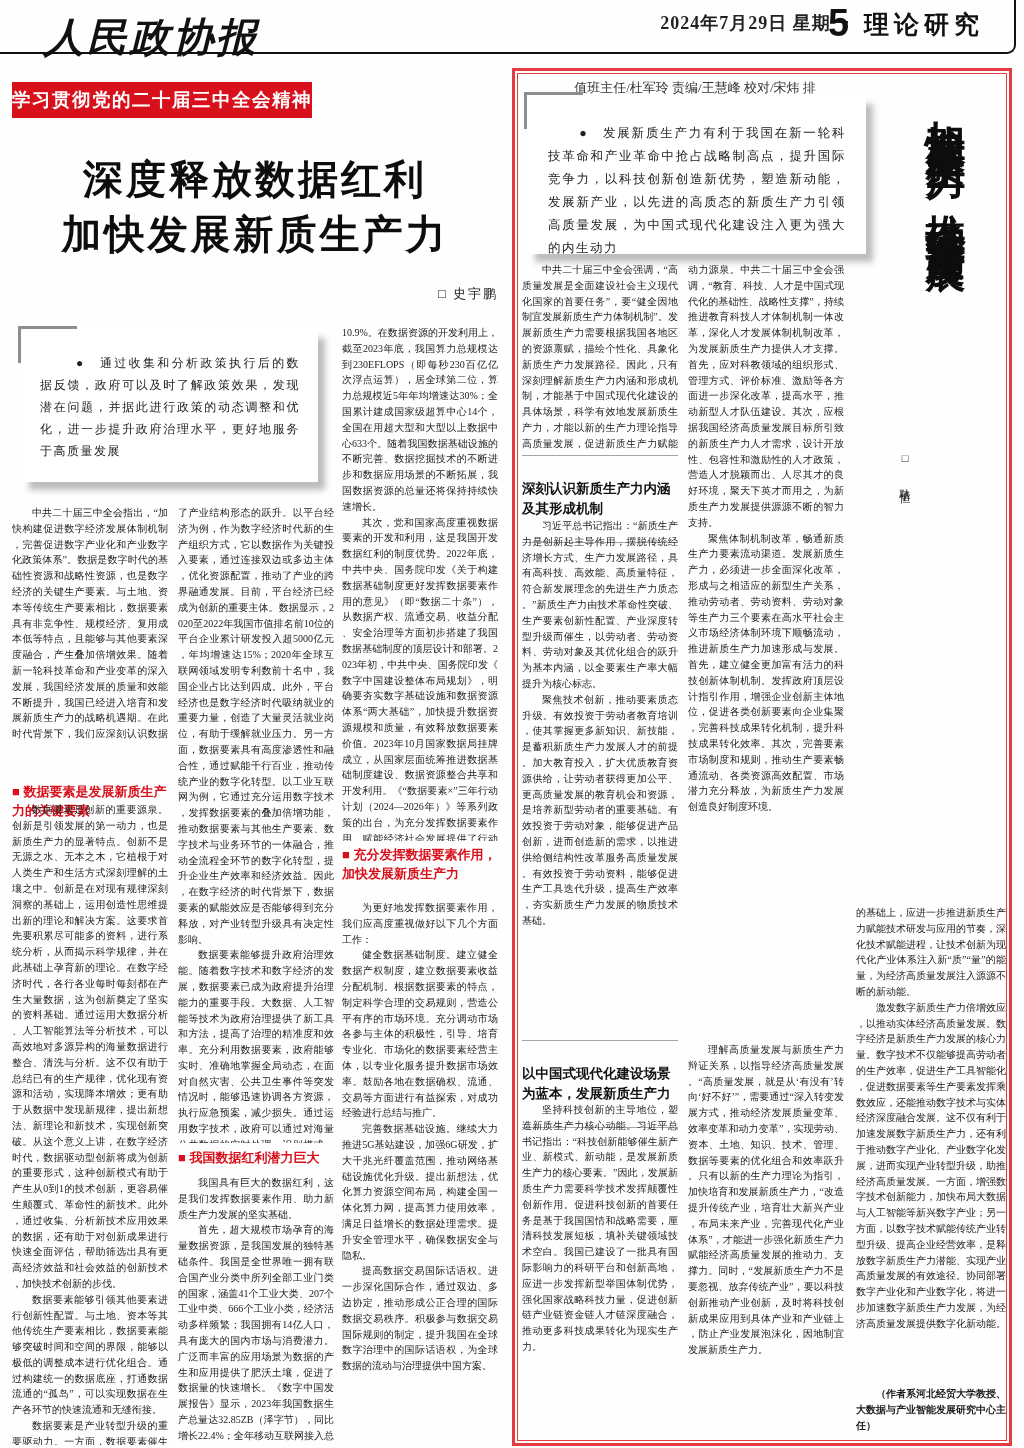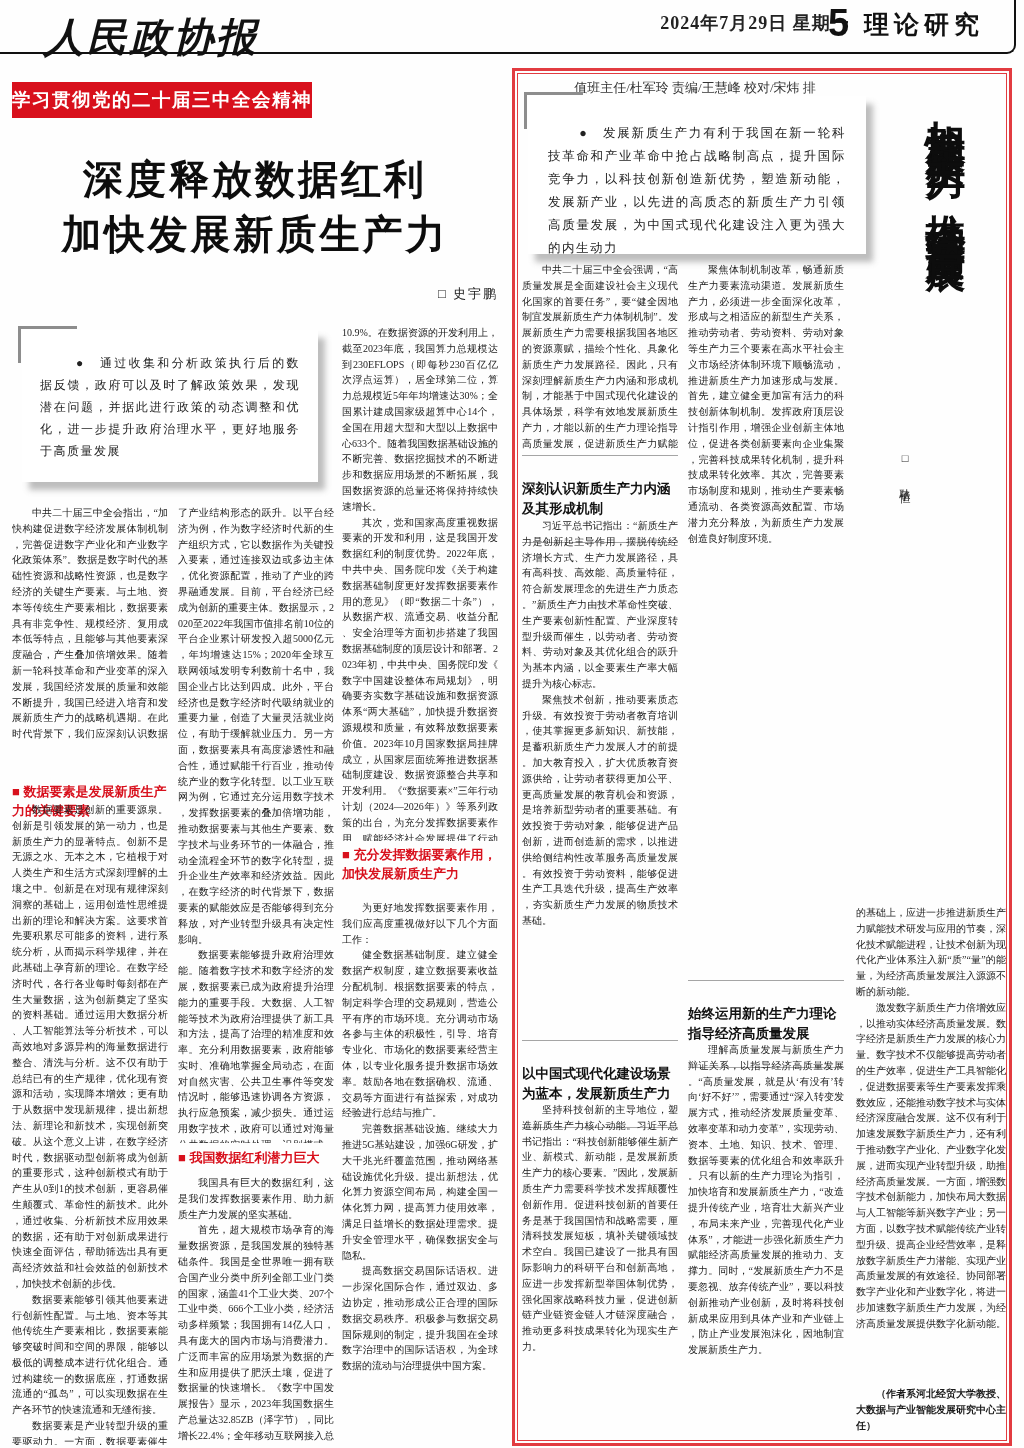--- a/index.html
+++ b/index.html
@@ -128,23 +128,23 @@
   <div class="col" style="left:522px;top:518px;width:156px;height:518px;">
     <p class="ind">习近平总书记指出：“新质生产力是创新起主导作用，摆脱传统经济增长方式、生产力发展路径，具有高科技、高效能、高质量特征，符合新发展理念的先进生产力质态。”新质生产力由技术革命性突破、生产要素创新性配置、产业深度转型升级而催生，以劳动者、劳动资料、劳动对象及其优化组合的跃升为基本内涵，以全要素生产率大幅提升为核心标志。</p>
     <p class="ind">聚焦技术创新，推动要素质态升级。有效投资于劳动者教育培训，使其掌握更多新知识、新技能，是蓄积新质生产力发展人才的前提。加大教育投入，扩大优质教育资源供给，让劳动者获得更加公平、更高质量发展的教育机会和资源，是培养新型劳动者的重要基础。有效投资于劳动对象，能够促进产品创新，进而创造新的需求，以推进供给侧结构性改革服务高质量发展。有效投资于劳动资料，能够促进生产工具迭代升级，提高生产效率，夯实新质生产力发展的物质技术基础。</p>
   </div>
   <h3 class="rh" style="left:522px;top:1040px;width:156px;">以中国式现代化建设场景为蓝本，发展新质生产力</h3>
   <div class="col" style="left:522px;top:1102px;width:156px;height:340px;">
     <p class="ind">坚持科技创新的主导地位，塑造新质生产力核心动能。习近平总书记指出：“科技创新能够催生新产业、新模式、新动能，是发展新质生产力的核心要素。”因此，发展新质生产力需要科学技术发挥颠覆性创新作用。促进科技创新的首要任务是基于我国国情和战略需要，厘清科技发展短板，填补关键领域技术空白。我国已建设了一批具有国际影响力的科研平台和创新高地，应进一步发挥新型举国体制优势，强化国家战略科技力量，促进创新链产业链资金链人才链深度融合，推动更多科技成果转化为现实生产力。</p>
   </div>
 
   <div class="col" style="left:688px;top:262px;width:156px;height:712px;">
+    <p>动力源泉。中共二十届三中全会强调，“教育、科技、人才是中国式现代化的基础性、战略性支撑”，持续推进教育科技人才体制机制一体改革，深化人才发展体制机制改革，为发展新质生产力提供人才支撑。首先，应对科教领域的组织形式、管理方式、评价标准、激励等各方面进一步深化改革，提高水平，推动新型人才队伍建设。其次，应根据我国经济高质量发展目标所引致的新质生产力人才需求，设计开放性、包容性和激励性的人才政策，营造人才脱颖而出、人尽其才的良好环境，聚天下英才而用之，为新质生产力发展提供源源不断的智力支持。</p>
     <p class="ind">聚焦体制机制改革，畅通新质生产力要素流动渠道。发展新质生产力，必须进一步全面深化改革，形成与之相适应的新型生产关系，推动劳动者、劳动资料、劳动对象等生产力三个要素在高水平社会主义市场经济体制环境下顺畅流动，推进新质生产力加速形成与发展。首先，建立健全更加富有活力的科技创新体制机制。发挥政府顶层设计指引作用，增强企业创新主体地位，促进各类创新要素向企业集聚，完善科技成果转化机制，提升科技成果转化效率。其次，完善要素市场制度和规则，推动生产要素畅通流动、各类资源高效配置、市场潜力充分释放，为新质生产力发展创造良好制度环境。</p>
   </div>
-  <h3 class="rh" style="left:688px;top:980px;width:156px;">始终运用新的生产力理论指导经济高质量发展</h3>
   <div class="col" style="left:688px;top:1042px;width:156px;height:400px;">
     <p class="ind">理解高质量发展与新质生产力辩证关系，以指导经济高质量发展。“高质量发展，就是从‘有没有’转向‘好不好’”，需要通过“深入转变发展方式，推动经济发展质量变革、效率变革和动力变革”，实现劳动、资本、土地、知识、技术、管理、数据等要素的优化组合和效率跃升。只有以新的生产力理论为指引，加快培育和发展新质生产力，“改造提升传统产业，培育壮大新兴产业，布局未来产业，完善现代化产业体系”，才能进一步强化新质生产力赋能经济高质量发展的推动力、支撑力。同时，“发展新质生产力不是要忽视、放弃传统产业”，要以科技创新推动产业创新，及时将科技创新成果应用到具体产业和产业链上，防止产业发展泡沫化，因地制宜发展新质生产力。</p>
   </div>
 
   <div class="col" style="left:856px;top:905px;width:150px;height:478px;">
     <p>的基础上，应进一步推进新质生产力赋能技术研发与应用的节奏，深化技术赋能进程，让技术创新为现代化产业体系注入新“质”“量”的能量，为经济高质量发展注入源源不断的新动能。</p>
     <p class="ind">激发数字新质生产力倍增效应，以推动实体经济高质量发展。数字经济是新质生产力发展的核心力量。数字技术不仅能够提高劳动者的生产效率，促进生产工具智能化，促进数据要素等生产要素发挥乘数效应，还能推动数字技术与实体经济深度融合发展。这不仅有利于加速发展数字新质生产力，还有利于推动数字产业化、产业数字化发展，进而实现产业转型升级，助推经济高质量发展。一方面，增强数字技术创新能力，加快布局大数据与人工智能等新兴数字产业；另一方面，以数字技术赋能传统产业转型升级、提高企业经营效率，是释放数字新质生产力潜能、实现产业高质量发展的有效途径。协同部署数字产业化和产业数字化，将进一步加速数字新质生产力发展，为经济高质量发展提供数字化新动能。</p>
   </div>
   <div class="author" style="left:856px;top:1386px;width:150px;height:56px;">（作者系河北经贸大学教授、大数据与产业智能发展研究中心主任）</div>
 

